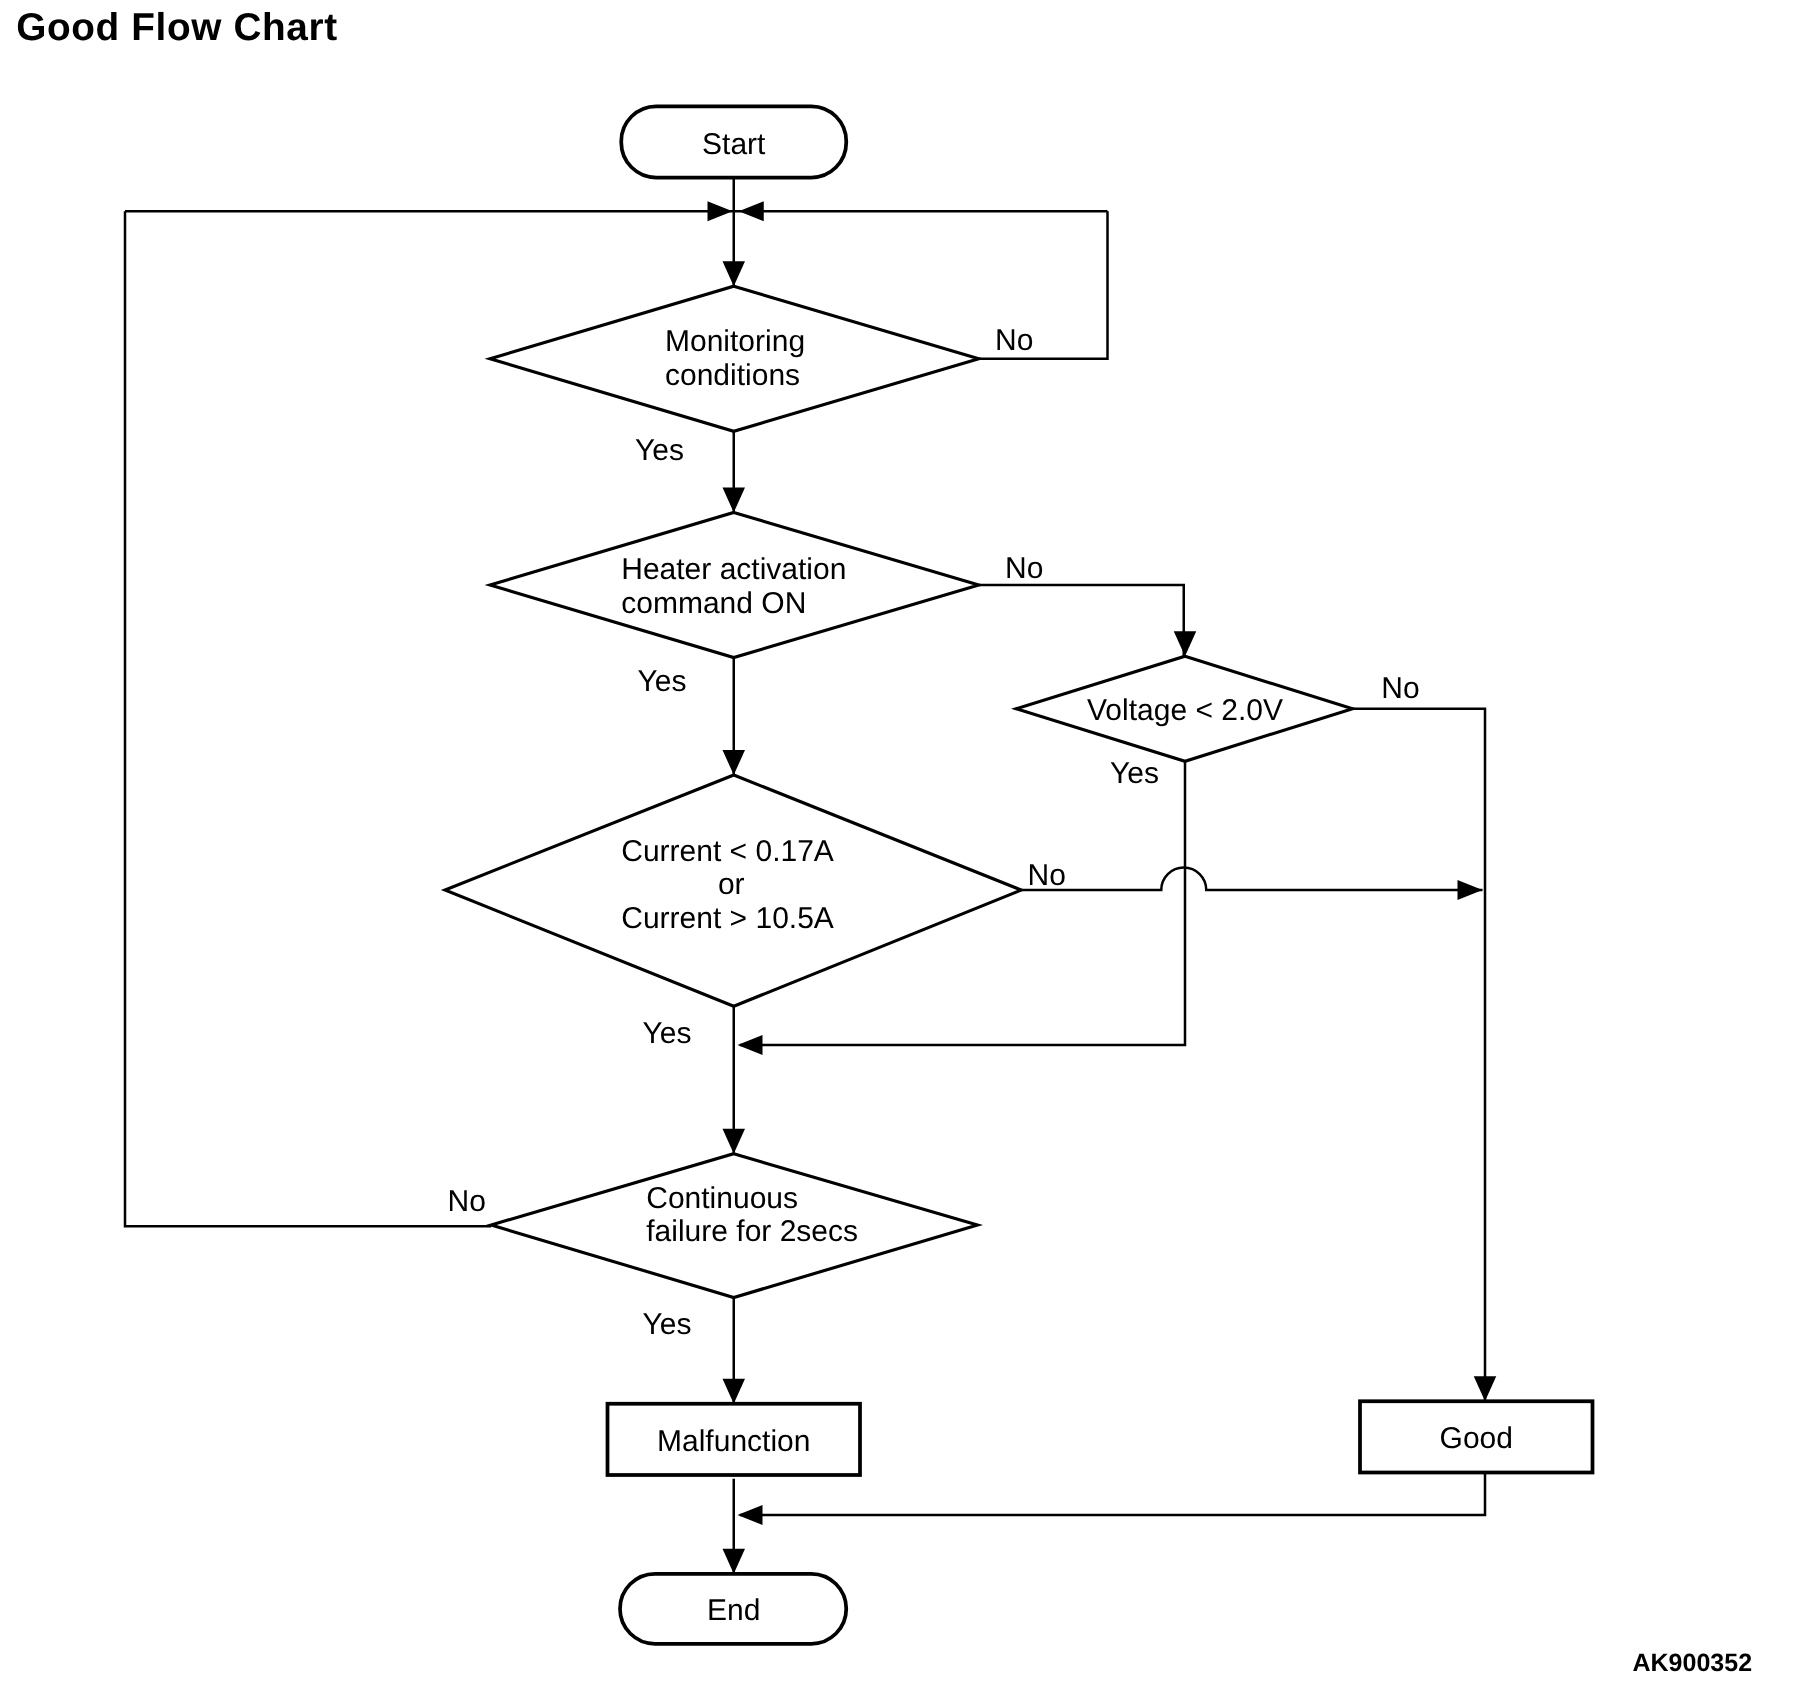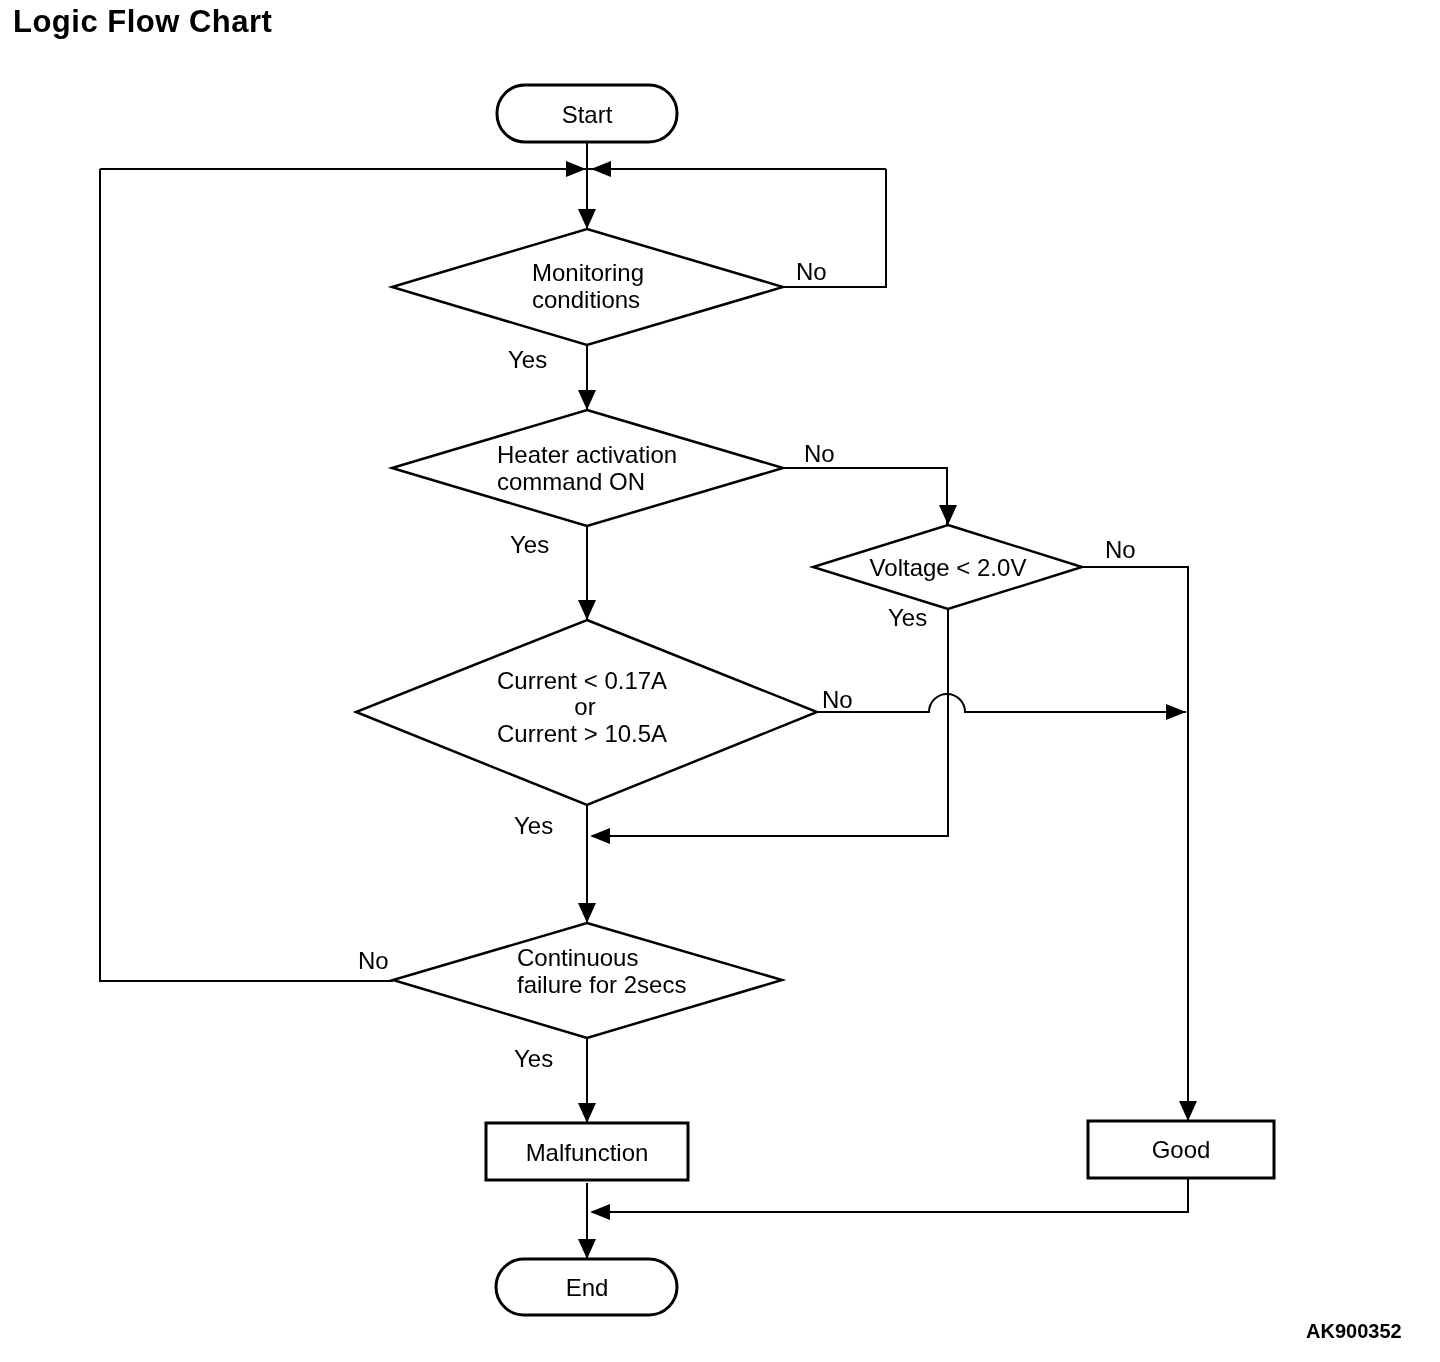--- a/index.html
+++ b/index.html
@@ -56,21 +56,21 @@
     font-size: 24px;
     fill: #000000;
   }
   svg.flow text.mid { text-anchor: middle; }
 </style>
 </head>
 <body>
 
 <div class="page">
 
-  <h1 class="chart-title">Logic Flow Chart</h1>
+  <h1 class="chart-title">Good Flow Chart</h1>
 
   <svg class="flow" width="1440" height="1362" viewBox="0 0 1440 1362">
 
     <g>
       <path class="edge" d="M587,142 V229"></path>
       <path class="edge" d="M100,169 H587"></path>
       <path class="edge" d="M587,169 H886"></path>
       <path class="edge" d="M393,981 H100 V169"></path>
       <path class="edge" d="M783,287 H886 V169"></path>
       <path class="edge" d="M587,345 V410"></path>

